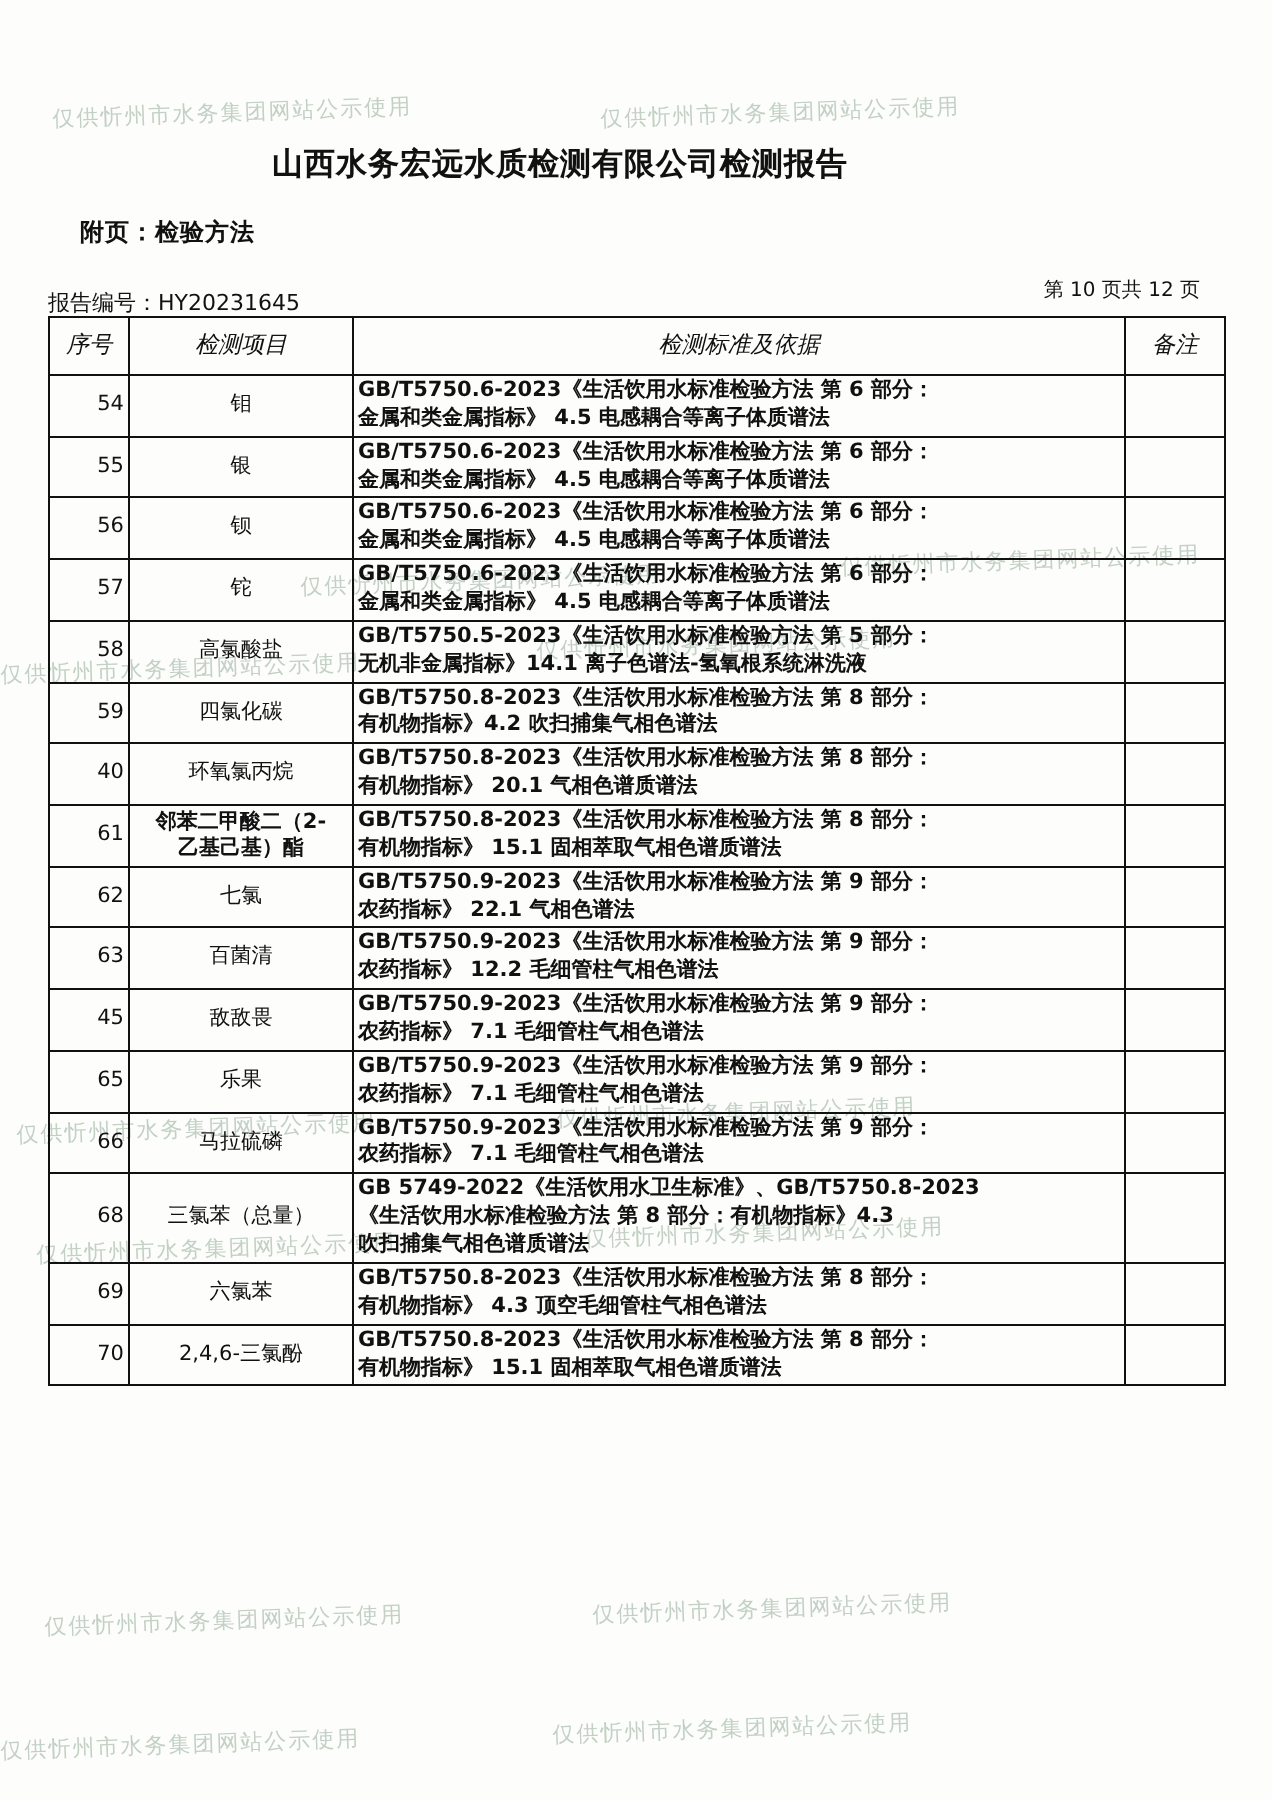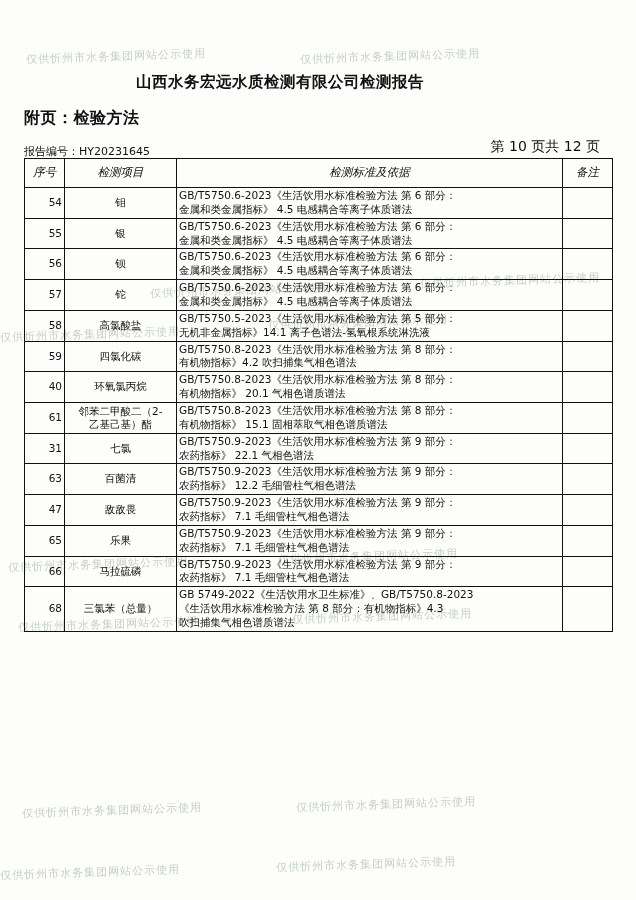--- a/index.html
+++ b/index.html
@@ -42,38 +42,38 @@
     width: 560px;
     text-align: center;
     font-size: 15.5px;
     font-weight: bold;
     color: #111;
     letter-spacing: .5px;
   }
   .attach-line {
     position: absolute;
     top: 108px;
-    left: 24px;
-    font-size: 16px;
+    left: 40px;
+    font-size: 12px;
     color: #111;
     font-weight: bold;
     letter-spacing: .5px;
   }
   .report-no {
     position: absolute;
     top: 144px;
     left: 24px;
     font-size: 11px;
     color: #111;
   }
   .page-no {
     position: absolute;
     top: 138px;
     right: 36px;
-    font-size: 14px;
+    font-size: 10px;
     color: #111;
   }
 
   
   table.main {
     position: absolute;
     top: 158px;
     left: 24px;
     width: 588px;
     border-collapse: collapse;
@@ -99,21 +99,21 @@
   col.c-item  { width: 112px; }
   col.c-std   { width: 386px; }
   col.c-rem   { width: 50px; }
 
   td.no   { text-align: right; font-size: 11px; }
   td.item { text-align: center; font-size: 10.5px; }
   td.std  { text-align: left; padding-left: 3px; font-size: 10px; }
   td.rem  { text-align: center; }
 
   td.item .two-line { line-height: 1.25; }
-  .std-line { display: block; white-space: nowrap; }
+  .std-line { display: block; white-space: nowrap; font-weight: bold; }
 
   
   .wm-layer {
     position: absolute;
     inset: 0;
     pointer-events: none;
   }
 </style>
 </head>
 <body>
@@ -229,39 +229,39 @@
               <span class="std-line">乙基己基）酯</span>
             </div>
           </td>
           <td class="std">
             <span class="std-line">GB/T5750.8-2023《生活饮用水标准检验方法 第 8 部分：</span>
             <span class="std-line">有机物指标》 15.1 固相萃取气相色谱质谱法</span>
           </td>
           <td class="rem"></td>
         </tr>
         <tr>
-          <td class="no">31</td>
+          <td class="no">62</td>
           <td class="item">七氯</td>
           <td class="std">
             <span class="std-line">GB/T5750.9-2023《生活饮用水标准检验方法 第 9 部分：</span>
             <span class="std-line">农药指标》 22.1 气相色谱法</span>
           </td>
           <td class="rem"></td>
         </tr>
         <tr>
           <td class="no">63</td>
           <td class="item">百菌清</td>
           <td class="std">
             <span class="std-line">GB/T5750.9-2023《生活饮用水标准检验方法 第 9 部分：</span>
             <span class="std-line">农药指标》 12.2 毛细管柱气相色谱法</span>
           </td>
           <td class="rem"></td>
         </tr>
         <tr>
-          <td class="no">47</td>
+          <td class="no">45</td>
           <td class="item">敌敌畏</td>
           <td class="std">
             <span class="std-line">GB/T5750.9-2023《生活饮用水标准检验方法 第 9 部分：</span>
             <span class="std-line">农药指标》 7.1 毛细管柱气相色谱法</span>
           </td>
           <td class="rem"></td>
         </tr>
         <tr>
           <td class="no">65</td>
           <td class="item">乐果</td>
@@ -283,16 +283,34 @@
         <tr>
           <td class="no">68</td>
           <td class="item">三氯苯（总量）</td>
           <td class="std">
             <span class="std-line">GB 5749-2022《生活饮用水卫生标准》、GB/T5750.8-2023</span>
             <span class="std-line">《生活饮用水标准检验方法 第 8 部分：有机物指标》4.3</span>
             <span class="std-line">吹扫捕集气相色谱质谱法</span>
           </td>
           <td class="rem"></td>
         </tr>
+        <tr>
+          <td class="no">69</td>
+          <td class="item">六氯苯</td>
+          <td class="std">
+            <span class="std-line">GB/T5750.8-2023《生活饮用水标准检验方法 第 8 部分：</span>
+            <span class="std-line">有机物指标》 4.3 顶空毛细管柱气相色谱法</span>
+          </td>
+          <td class="rem"></td>
+        </tr>
+        <tr>
+          <td class="no">70</td>
+          <td class="item">2,4,6-三氯酚</td>
+          <td class="std">
+            <span class="std-line">GB/T5750.8-2023《生活饮用水标准检验方法 第 8 部分：</span>
+            <span class="std-line">有机物指标》 15.1 固相萃取气相色谱质谱法</span>
+          </td>
+          <td class="rem"></td>
+        </tr>
       </tbody>
   </table>
 
 </div>
 
 </body></html>

